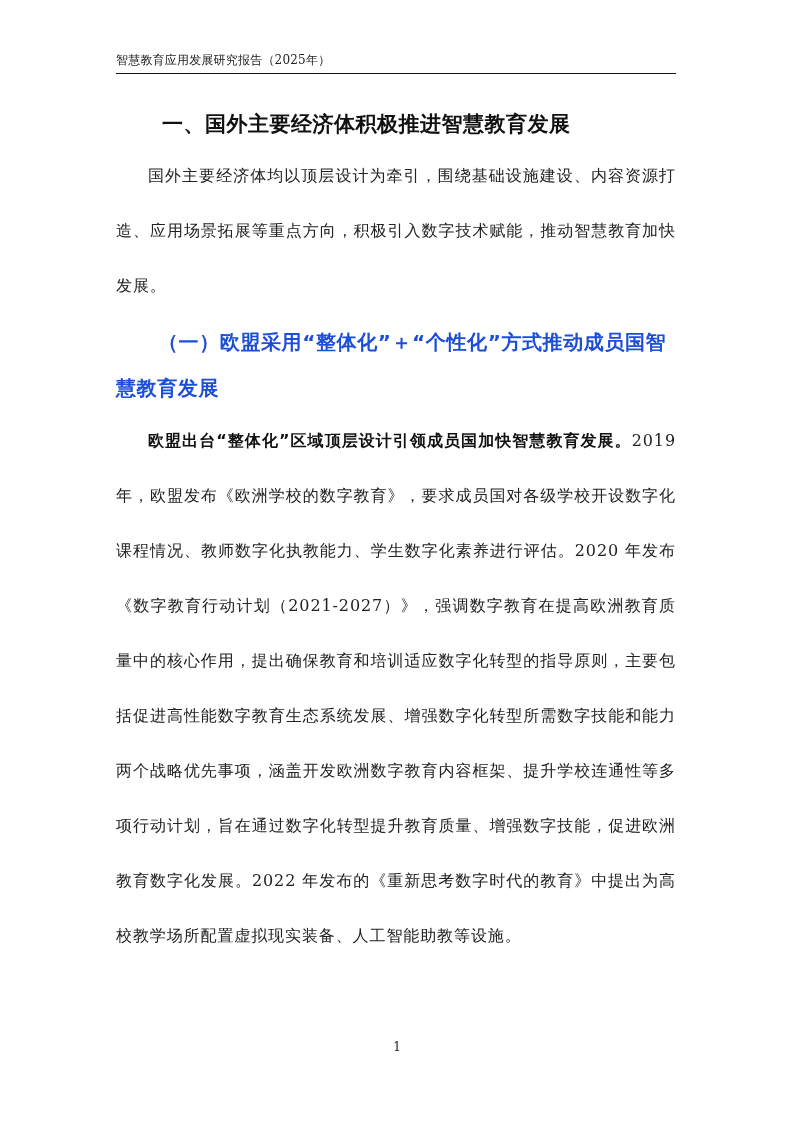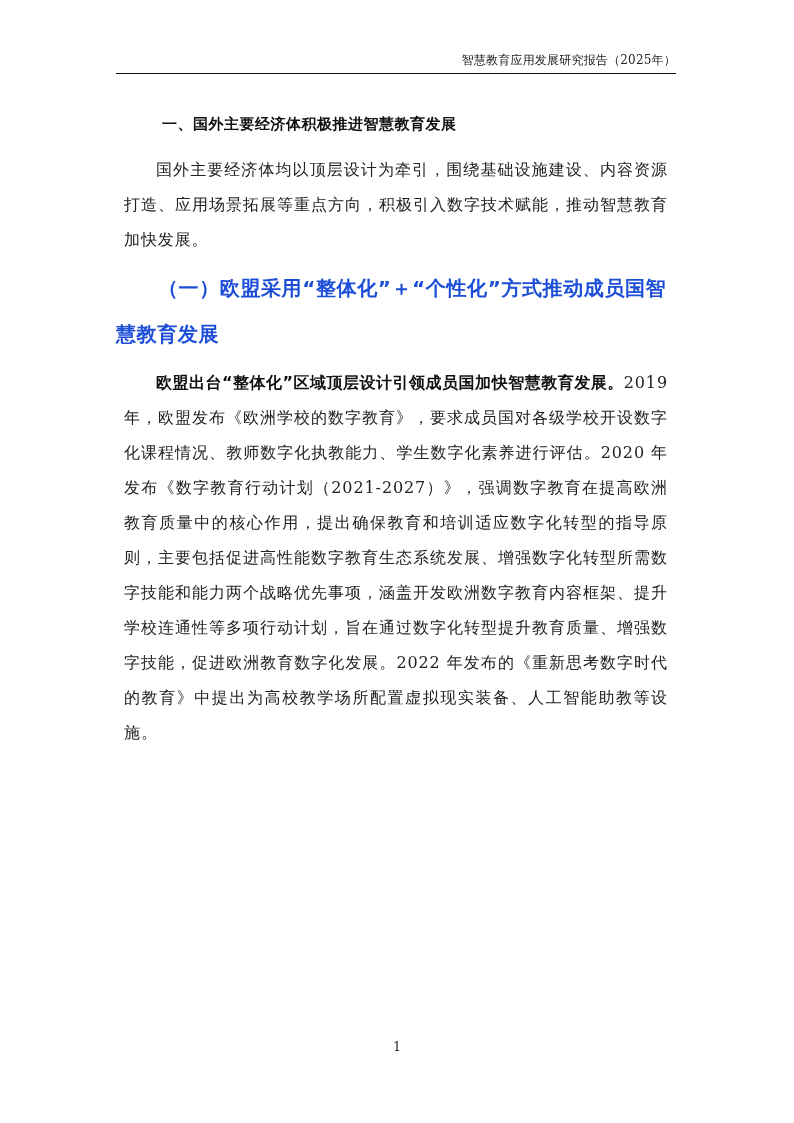--- a/index.html
+++ b/index.html
@@ -20,21 +20,21 @@
       left: 0; top: 0;
       width: 794px;
       height: 1123px;
       background: #ffffff;
     }
     .running-header {
       position: absolute;
       left: 116px;
       width: 560px;
       top: 52px;
-      text-align: right;
+      text-align: left;
       font-size: 12px;
       letter-spacing: 0.2px;
       color: #222;
     }
     .header-rule {
       position: absolute;
       left: 116px;
       width: 560px;
       top: 73px;
       height: 0;
@@ -42,31 +42,31 @@
     }
     .content {
       position: absolute;
       left: 116px;
       width: 560px;
       top: 104px;
     }
     .h1 {
       font-family: "DejaVu Sans", "Liberation Sans", sans-serif;
       font-weight: bold;
-      font-size: 15px;
+      font-size: 21px;
       line-height: 40px;
       margin: 0 0 4px 0;
       padding-left: 46px;
       color: #111;
       letter-spacing: 0.5px;
     }
     .p {
       font-size: 16px;
-      line-height: 35px;
-      margin: 8px;
+      line-height: 55px;
+      margin: 0;
       text-indent: 32px;
       text-align: justify;
       letter-spacing: 0.9px;
       color: #222;
     }
     .h2 {
       font-family: "DejaVu Sans", "Liberation Sans", sans-serif;
       font-weight: bold;
       font-size: 20px;
       line-height: 46px;

